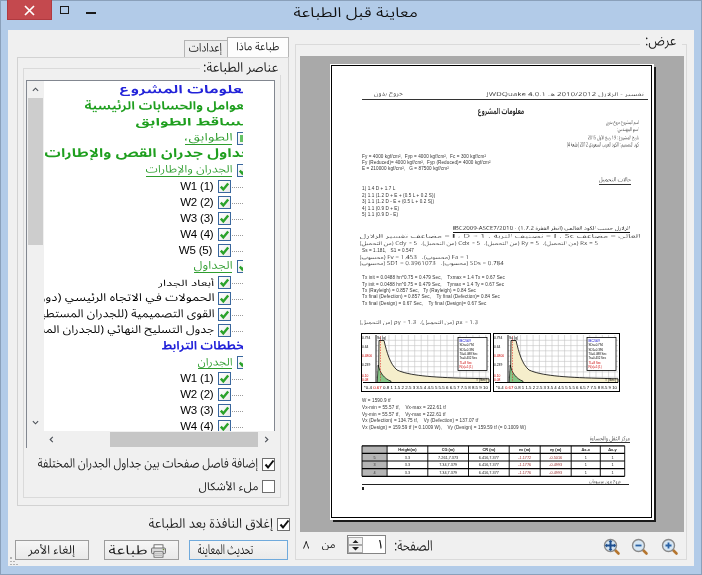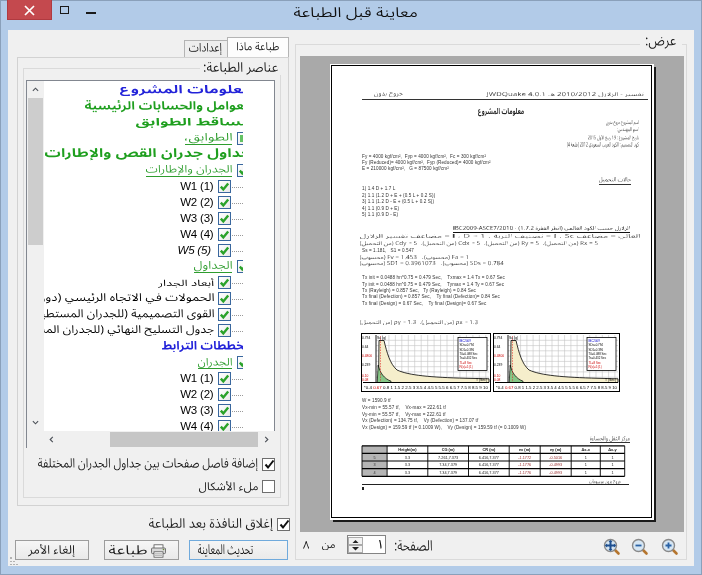--- a/index.html
+++ b/index.html
@@ -126,21 +126,21 @@
       <svg style="position:absolute;left:175px;top:148.0px" width="11" height="11" viewBox="0 0 11 11">
         <path d="M1.8,5.6 L4.3,8.4 L9.2,2.4" stroke="#2aa22a" stroke-width="2.4" fill="none"></path>
       </svg>
       <div style="position:absolute;left:187.5px;top:153.5px;width:12px;height:1px;background-image:repeating-linear-gradient(90deg,#9a9a9a 0 1px,transparent 1px 2px);"></div>
       <div style="position:absolute;left:133.5px;top:148.0px;font-size:11.5px;color:#000;white-space:pre;line-height:1;width:36px;text-align:right;letter-spacing:-0.2px;">W4 (4)</div>
       <div style="position:absolute;left:174px;top:163.0px;width:13px;height:13px;box-sizing:border-box;border:1.6px solid #39679e;background:linear-gradient(135deg,#ffffff,#e9e9e9);"></div>
       <svg style="position:absolute;left:175px;top:164.0px" width="11" height="11" viewBox="0 0 11 11">
         <path d="M1.8,5.6 L4.3,8.4 L9.2,2.4" stroke="#2aa22a" stroke-width="2.4" fill="none"></path>
       </svg>
       <div style="position:absolute;left:187.5px;top:169.5px;width:12px;height:1px;background-image:repeating-linear-gradient(90deg,#9a9a9a 0 1px,transparent 1px 2px);"></div>
-      <div style="position:absolute;left:133.5px;top:164.0px;font-size:11.5px;color:#000;white-space:pre;line-height:1;width:36px;text-align:left;letter-spacing:-0.2px;font-style:italic;">W5 (5)</div>
+      <div style="position:absolute;left:133.5px;top:164.0px;font-size:11.5px;color:#000;white-space:pre;line-height:1;width:36px;text-align:center;letter-spacing:-0.2px;">W5 (5)</div>
       <div style="position:absolute;left:193px;top:179.0px;width:13px;height:13px;box-sizing:border-box;border:1.6px solid #39679e;background:linear-gradient(135deg,#ffffff,#e9e9e9);"></div>
       <svg style="position:absolute;left:194px;top:180.0px" width="11" height="11" viewBox="0 0 11 11">
         <path d="M1.8,5.6 L4.3,8.4 L9.2,2.4" stroke="#2aa22a" stroke-width="2.4" fill="none"></path>
       </svg>
       <div style="position:absolute;left:214px;top:181.0px;width:9px;height:9px;box-sizing:border-box;border:1px solid #9a9a9a;background:#fcfcfc;"></div>
       <div style="position:absolute;left:216px;top:185.0px;width:5px;height:1px;background:#404040;"></div>
       <div style="position:absolute;left:206.5px;top:185.5px;width:7.5px;height:1px;background-image:repeating-linear-gradient(90deg,#9a9a9a 0 1px,transparent 1px 2px);"></div>
       <svg style="position:absolute;left:149.5px;top:180.2px" width="38.0" height="10.5" viewBox="0 0 284 92" preserveAspectRatio="none">
         <path d="M207,77 203,77 201,79 201,83 205,86 209,83 209,79zM89,36 82,36 74,42 70,51 70,60 76,67 79,68 91,67 91,71 82,79 68,82 69,89 74,89 86,85 92,81 98,73 100,67 100,51 97,43zM82,44 86,43 91,47 94,55 93,60 81,61 77,58 77,50zM274,0 274,34 276,68 282,68 281,0zM258,0 251,0 253,56 250,60 237,61 231,59 227,54 229,52 232,52 232,46 224,45 209,37 202,35 191,35 186,37 190,42 201,42 212,45 217,49 215,51 204,57 186,61 176,60 173,57 168,43 158,25 155,24 152,26 152,29 163,50 162,57 155,61 145,61 138,58 135,59 134,65 143,68 157,68 162,66 167,61 176,68 189,68 204,64 219,56 222,57 225,64 230,67 248,68 254,66 258,62 260,57zM114,0 114,34 116,68 122,68 121,0zM55,0 48,0 50,57 49,66 46,74 40,80 31,83 23,83 14,80 7,71 7,62 10,54 3,52 0,62 0,74 3,80 8,85 16,89 31,90 40,88 44,86 51,79 54,73 57,58z" fill="#2e9d2e" fill-rule="evenodd"></path>
       </svg>

